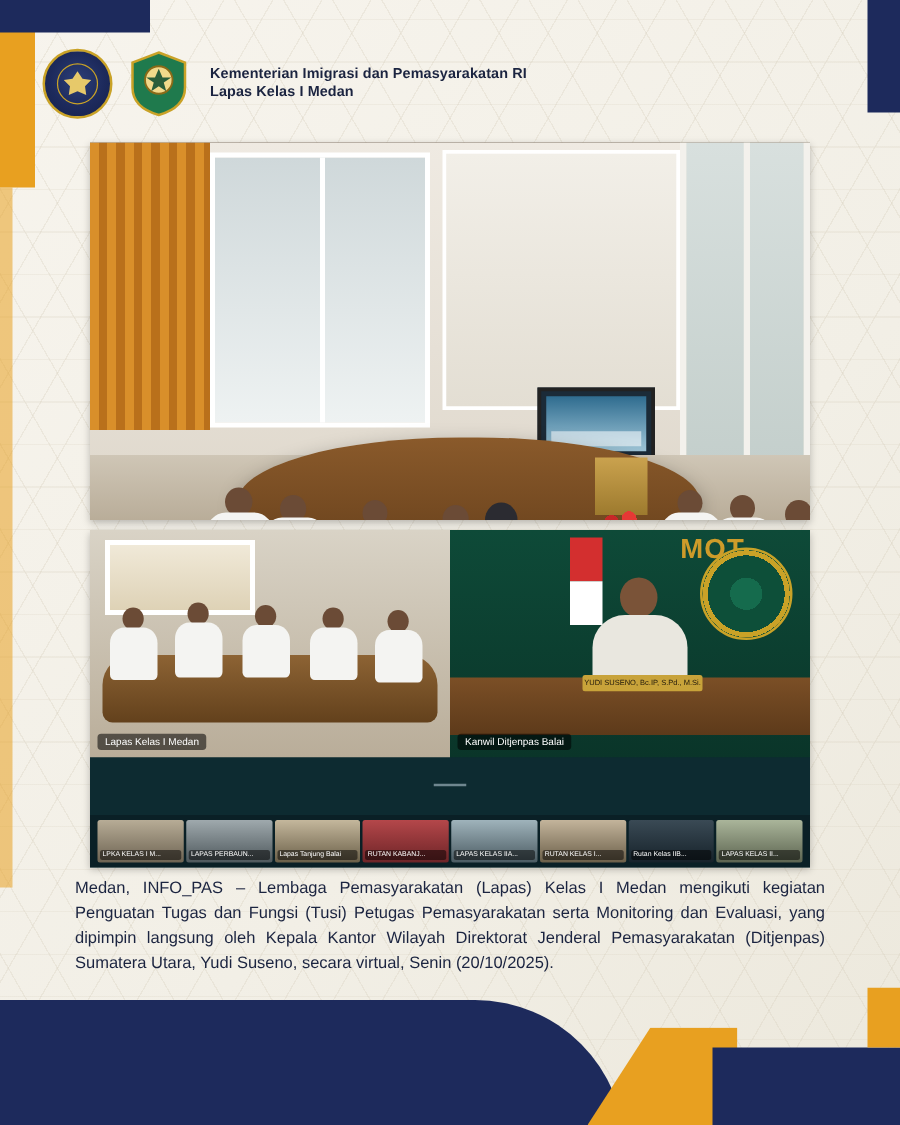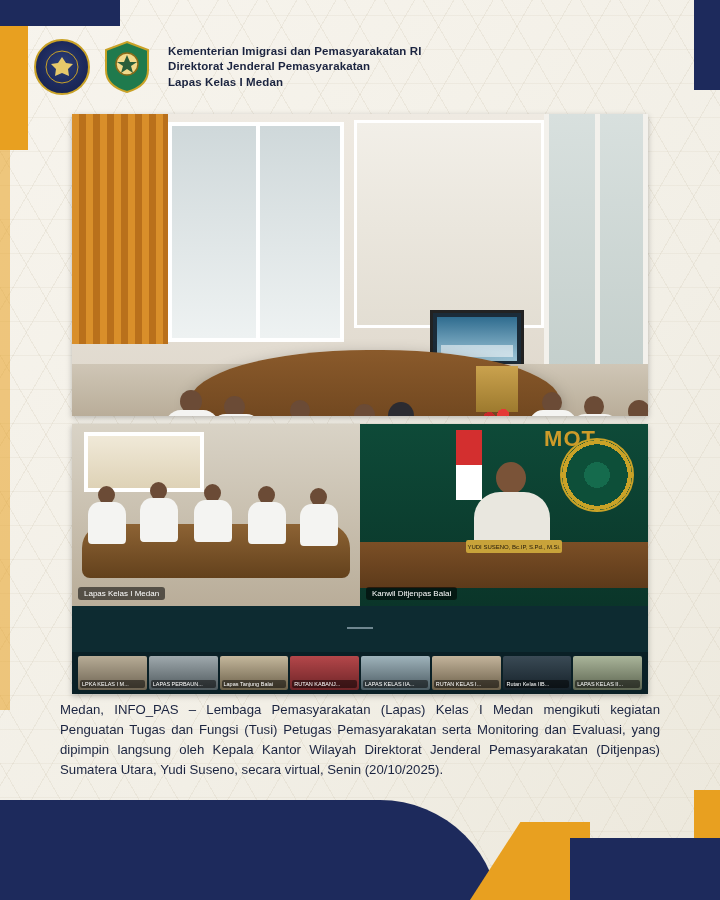--- a/index.html
+++ b/index.html
@@ -206,21 +206,20 @@
     </div>
     <div class="logo-pas">
       <svg width="50" height="54" viewBox="0 0 50 54" aria-hidden="true">
         <path d="M25 2 L46 10 L46 30 Q46 46 25 52 Q4 46 4 30 L4 10 Z" fill="#1f7a4d" stroke="#c9a227" stroke-width="2"></path>
         <circle cx="25" cy="24" r="11" fill="#f2d98b" stroke="#8a6a18" stroke-width="1.5"></circle>
         <path d="M25 15 L28 22 L35 22 L29 26 L31 33 L25 29 L19 33 L21 26 L15 22 L22 22 Z" fill="#2b5d3a"></path>
       </svg>
     </div>
     <div class="titles">
       <div>Kementerian Imigrasi dan Pemasyarakatan RI</div>
-      <div>Direktorat Jenderal Pemasyarakatan</div>
       <div>Lapas Kelas I Medan</div>
     </div>
   </div>
 
   <div class="photo-1">
     <div class="p1-wall"></div>
     <div class="p1-curtain-l"></div>
     <div class="p1-window"></div>
     <div class="p1-panel"></div>
     <div class="p1-glassdoor"></div>

